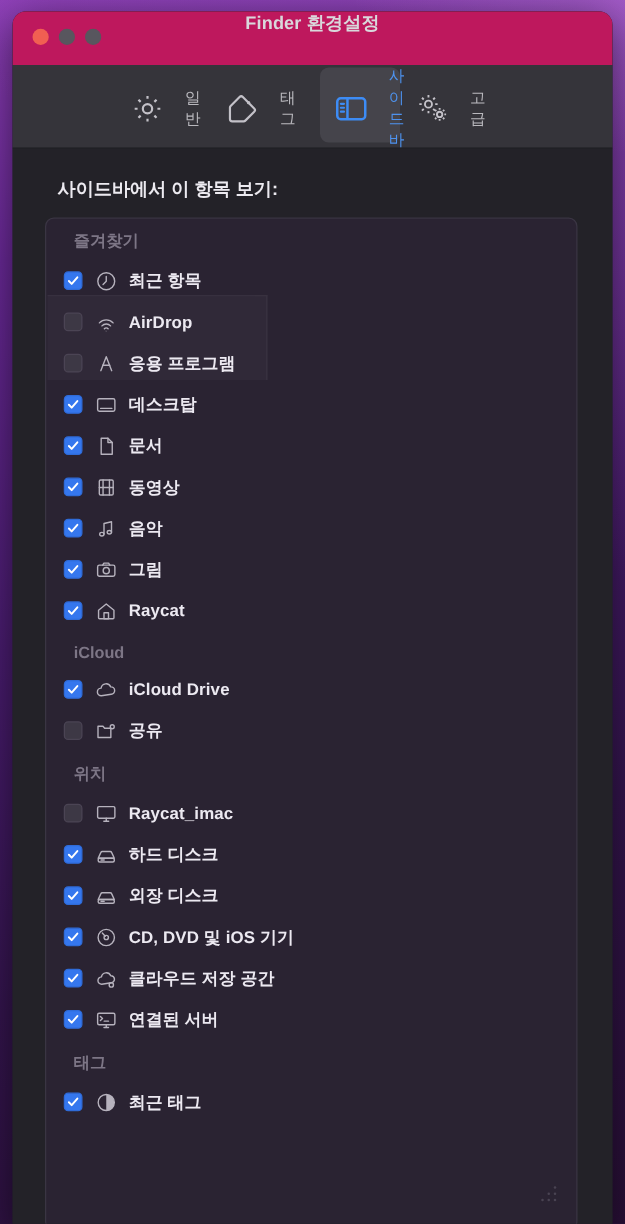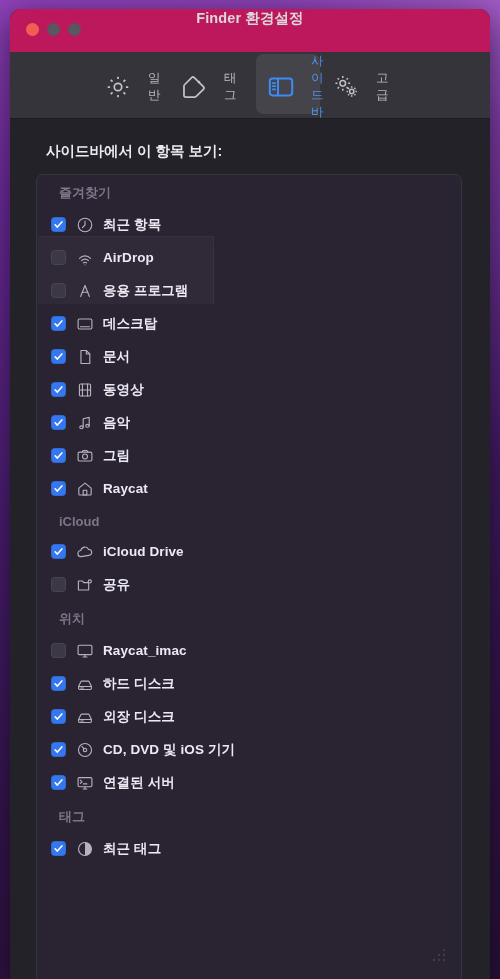--- a/index.html
+++ b/index.html
@@ -407,20 +407,34 @@
             <span class="rlabel">CD, DVD 및 iOS 기기</span>
           </div>
           <div class="row">
             <span class="cb on">
               <svg width="11" height="11" viewBox="0 0 24 24" fill="none" stroke="#ffffff" stroke-width="3.4" stroke-linecap="round" stroke-linejoin="round">
                 <path d="M4.6 12.6l4.9 5.1 9.9-11.4"></path>
               </svg>
             </span>
             <span class="ricon">
               <svg width="18" height="18" viewBox="0 0 24 24" fill="none" stroke="#b6b2bd" stroke-width="1.5" stroke-linecap="round" stroke-linejoin="round">
+                <path d="M7.2 17.8a3.9 3.9 0 01-.3-7.8 5.2 5.2 0 019.9-1.2 3.7 3.7 0 01.5 7.4z"></path>
+                <circle cx="17.4" cy="18.6" r="2.3"></circle>
+              </svg>
+            </span>
+            <span class="rlabel">클라우드 저장 공간</span>
+          </div>
+          <div class="row">
+            <span class="cb on">
+              <svg width="11" height="11" viewBox="0 0 24 24" fill="none" stroke="#ffffff" stroke-width="3.4" stroke-linecap="round" stroke-linejoin="round">
+                <path d="M4.6 12.6l4.9 5.1 9.9-11.4"></path>
+              </svg>
+            </span>
+            <span class="ricon">
+              <svg width="18" height="18" viewBox="0 0 24 24" fill="none" stroke="#b6b2bd" stroke-width="1.5" stroke-linecap="round" stroke-linejoin="round">
                 <rect x="2.8" y="4.8" width="18.4" height="12.2" rx="1.6"></rect>
                 <path d="M9.6 20h4.8M12 17v3"></path>
                 <path d="M5.8 8.2l2.2 2.2-2.2 2.2M9.8 13.2h4.6"></path>
               </svg>
             </span>
             <span class="rlabel">연결된 서버</span>
           </div>
           <div class="group-head">태그</div>
           <div class="row">
             <span class="cb on">

